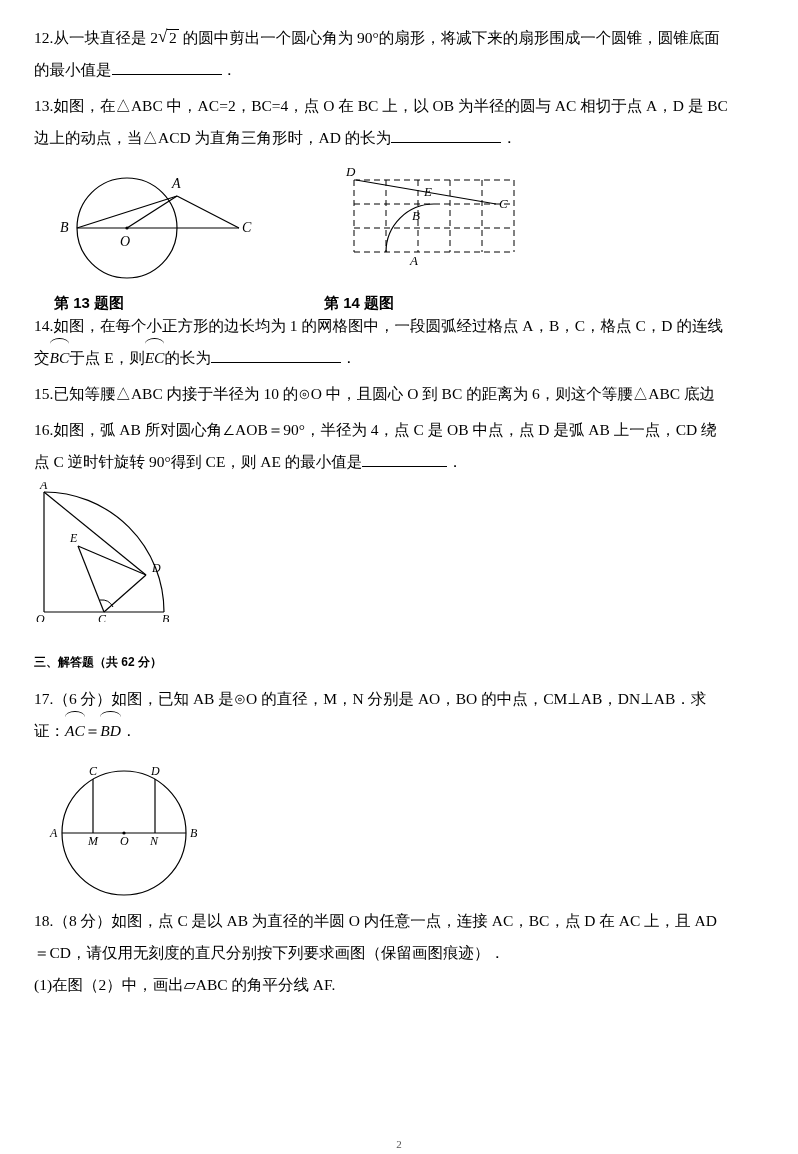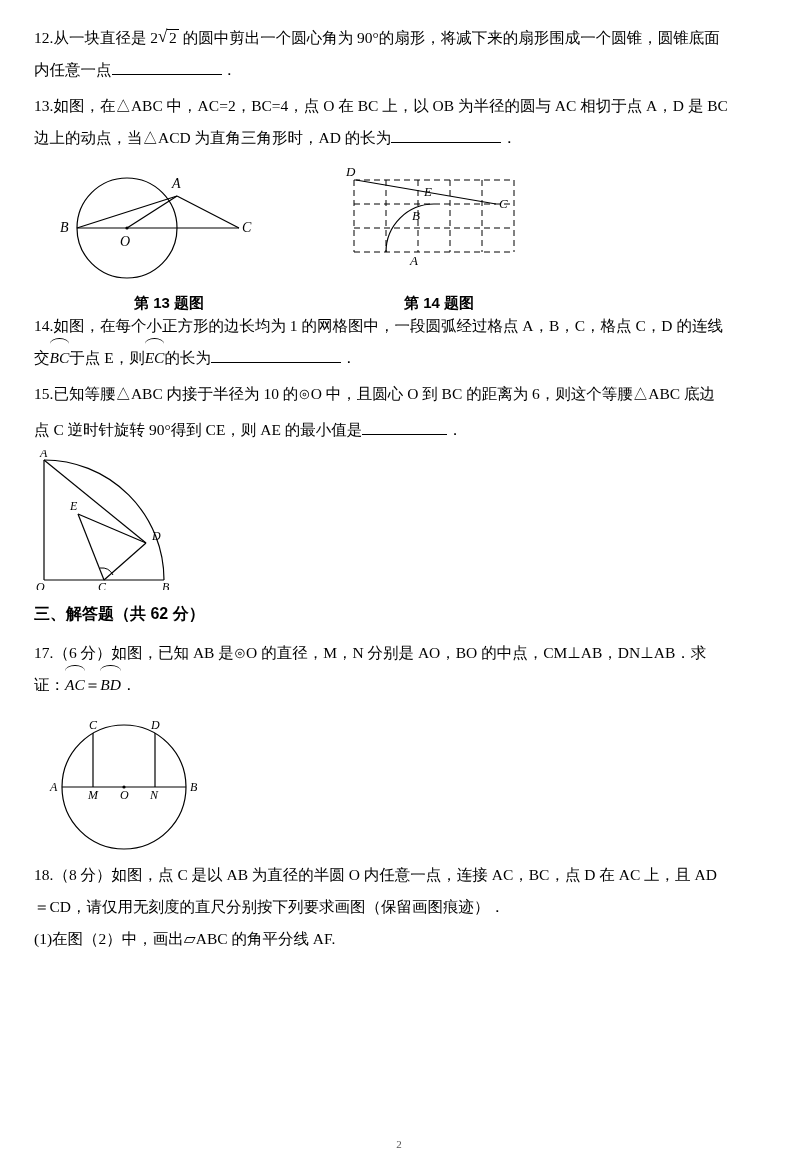--- a/index.html
+++ b/index.html
@@ -56,49 +56,48 @@
     border-radius:50%/100% 100% 0 0;
   }
 
   .figures-row {
     position: relative;
     height: 150px;
     margin-top: 6px;
   }
   .fig-caption {
     font-size: 15px;
-    text-align: center;
     font-family: "Liberation Sans", sans-serif;
     font-weight: bold;
   }
   .section-title {
-    font-size: 16px;
+    font-size: 12px;
     font-weight: bold;
     font-family: "Liberation Sans", sans-serif;
-    margin: 14px 0 12px 0;
+    margin: 32px 0 12px 0;
   }
   .figwrap { position: relative; }
   svg text { font-family: "Liberation Serif", serif; font-style: italic; }
   .pagenum {
     position:absolute; bottom:4px; left:0; width:798px; text-align:center;
     font-size:11px; color:#555;
   }
 </style>
 </head>
 <body>
 
 <div class="page">
   <div class="content">
 
     <div class="q">
       <span class="ln">
         <span>12.</span><span>从一块直径是 2</span><span class="sqrt-wrap"><span class="rad">2</span></span><span> 的圆中剪出一个圆心角为 90°的扇形，将减下来的扇形围成一个圆锥，圆锥底面</span>
       </span>
       <span class="ln">
-        <span>内任意一点</span><span class="blank-l"></span><span>．</span>
+        <span>的最小值是</span><span class="blank-l"></span><span>．</span>
       </span>
     </div>
 
     <div class="q">
       <span class="ln">
         <span>13.</span><span>如图，在△ABC 中，AC=2，BC=4，点 O 在 BC 上，以 OB 为半径的圆与 AC 相切于点 A，D 是 BC</span>
       </span>
       <span class="ln">
         <span>边上的动点，当△ACD 为直角三角形时，AD 的长为</span><span class="blank-l"></span><span>．</span>
       </span>
@@ -159,20 +158,23 @@
     </div>
 
     <div class="q">
       <span class="ln">
         <span>15.</span><span>已知等腰△ABC 内接于半径为 10 的⊙O 中，且圆心 O 到 BC 的距离为 6，则这个等腰△ABC 底边</span>
       </span>
     </div>
 
     <div class="q">
       <span class="ln">
+        <span>16.</span><span>如图，弧 AB 所对圆心角∠AOB＝90°，半径为 4，点 C 是 OB 中点，点 D 是弧 AB 上一点，CD 绕</span>
+      </span>
+      <span class="ln">
         <span>点 C 逆时针旋转 90°得到 CE，则 AE 的最小值是</span><span class="blank-m"></span><span>．</span>
       </span>
     </div>
 
     <div class="figwrap" style="height:140px;margin-top:4px;">
       <svg width="180" height="140" viewBox="0 0 180 140">
         <path d="M 10 10 A 120 120 0 0 1 130 130" fill="none" stroke="#000" stroke-width="1.2"></path>
         <line x1="10" y1="10" x2="10" y2="130" stroke="#000" stroke-width="1.2"></line>
         <line x1="10" y1="130" x2="130" y2="130" stroke="#000" stroke-width="1.2"></line>
         <line x1="10" y1="10" x2="112" y2="93" stroke="#000" stroke-width="1.2"></line>

